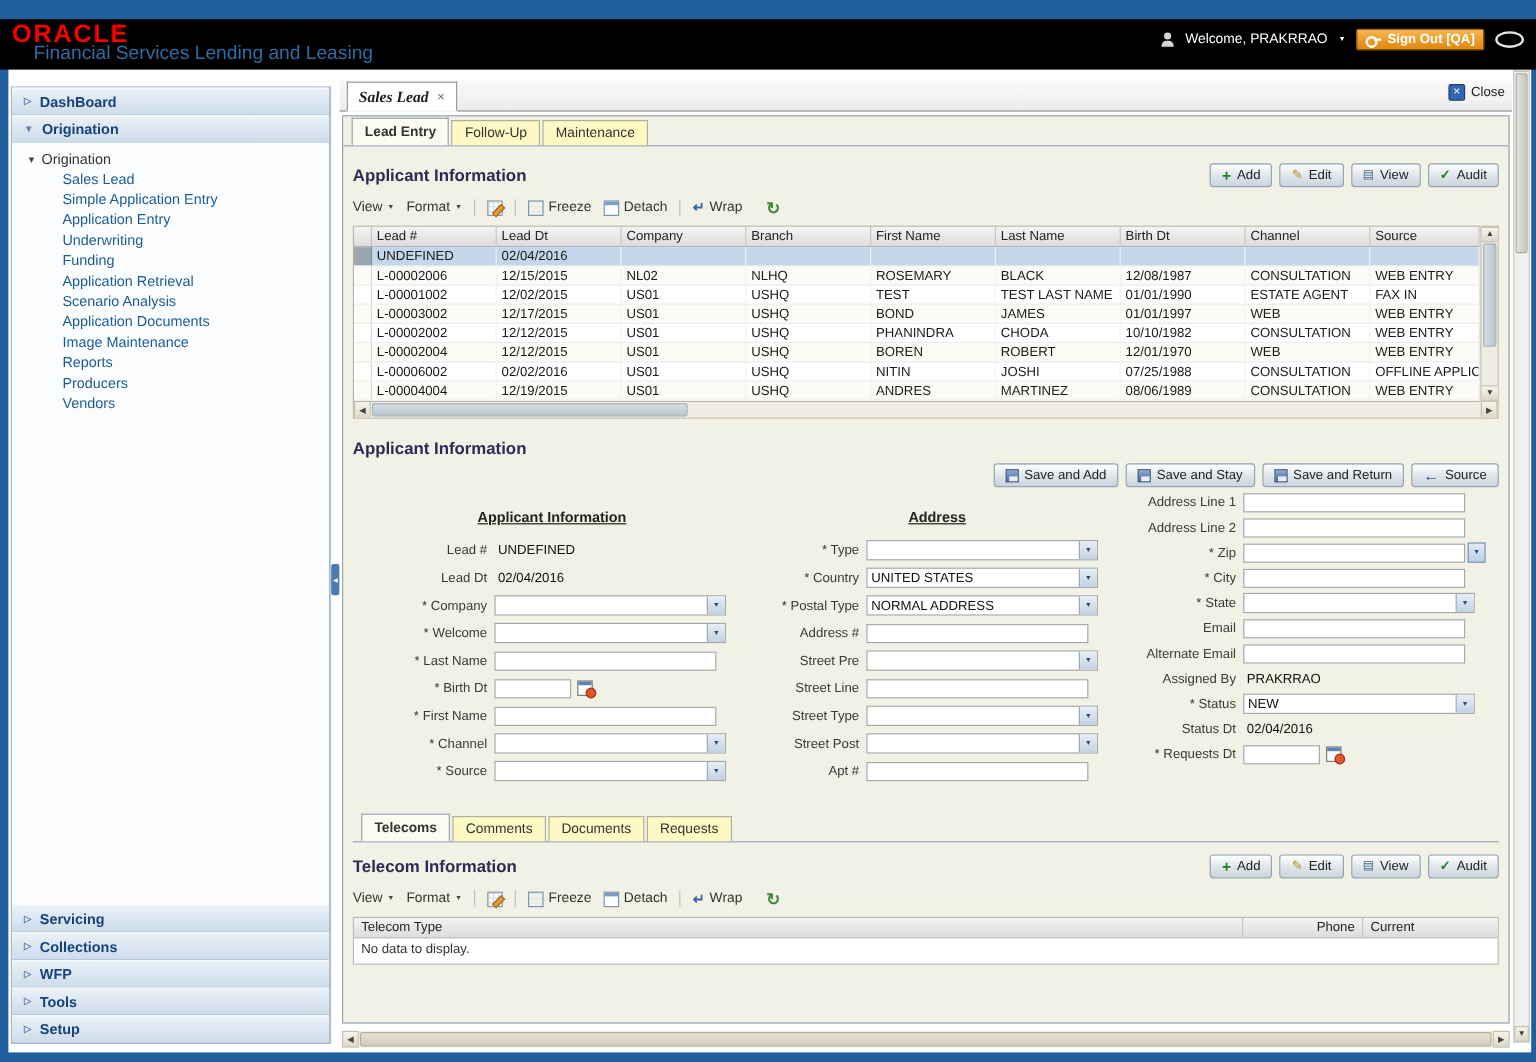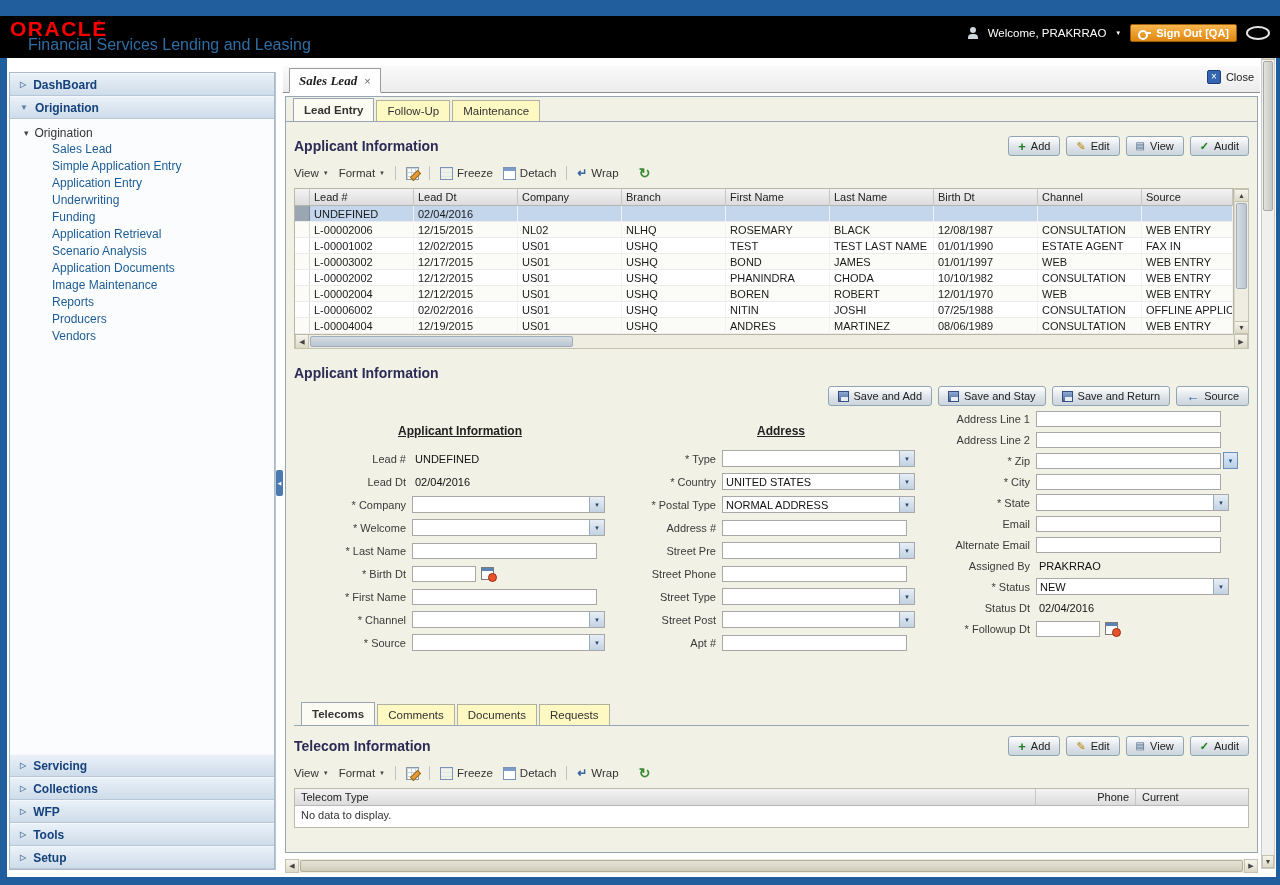--- a/index.html
+++ b/index.html
@@ -132,21 +132,21 @@
   .fselect { width:193px; height:17px; border:1px solid #a8a8a8; background:#fff; display:inline-flex; align-items:center; justify-content:space-between; cursor:pointer; }
   .fval { font-size:11px; color:#111; padding:0 3px; white-space:nowrap; overflow:hidden; }
   .farrow { flex:none; width:15px; height:15px; background:linear-gradient(#e7eef6,#c2d2e2); border-left:1px solid #9aaabb; color:#2c4a6b; font-size:6px; display:flex; align-items:center; justify-content:center; }
   .fstatic { font-size:11px; color:#111; padding-left:3px; }
   .cal { flex:none; width:13px; height:13px; margin-left:5px; background:#fdfdfd; border:1px solid #7a7a7a; position:relative; cursor:pointer; }
   .cal::before { content:""; position:absolute; top:0; left:0; right:0; height:3px; background:#5b83b5; }
   .cal::after { content:""; position:absolute; right:-4px; bottom:-3px; width:7px; height:7px; border-radius:50%; background:#e5542a; border:1px solid #9c2d12; }
   .combo-btn { flex:none; width:15px; height:17px; margin-left:2px; background:linear-gradient(#dfeaf6,#b9cfe8); border:1px solid #6d90b8; color:#1d4e89; font-size:6px; display:flex; align-items:center; justify-content:center; cursor:pointer; }
 
   
-  .dtabs { height:24px; display:flex; align-items:flex-end; gap:2px; padding-left:7px; border-bottom:1px solid #97a5b4; margin-top:26px; }
+  .dtabs { height:24px; display:flex; align-items:flex-end; gap:2px; padding-left:7px; border-bottom:1px solid #97a5b4; margin-top:2px; }
   .ttable { border:1px solid #bdbbac; background:#fff; margin-top:4px; }
   .thead-row { display:flex; height:17px; background:linear-gradient(#f4f4f4,#dcdcdc); border-bottom:1px solid #b8b8b8; font-size:11px; color:#222; }
   .tcol { line-height:17px; padding:0 6px; white-space:nowrap; cursor:pointer; }
   .tcol-type { flex:1; border-right:1px solid #c6c6c6; }
   .tcol-phone { width:100px; text-align:right; border-right:1px solid #c6c6c6; }
   .tcol-current { width:112px; }
   .tempty { font-size:11px; color:#333; padding:3px 6px 6px 6px; }
 
   
   .bottom-scroll { position:absolute; left:2px; right:2px; bottom:2px; height:14px; background:#efede1; display:flex; }
@@ -538,21 +538,21 @@
                     <input class="finput" style="">
                   </div>
                   <div class="frow">
                     <span class="flabel">Street Pre</span>
                     <span class="fselect">
                       <span class="fval"></span>
                       <span class="farrow">▼</span>
                     </span>
                   </div>
                   <div class="frow">
-                    <span class="flabel">Street Phone</span>
+                    <span class="flabel">Street Line</span>
                     <input class="finput" style="">
                   </div>
                   <div class="frow">
                     <span class="flabel">Street Type</span>
                     <span class="fselect">
                       <span class="fval"></span>
                       <span class="farrow">▼</span>
                     </span>
                   </div>
                   <div class="frow">
@@ -611,21 +611,21 @@
                     <span class="fselect">
                       <span class="fval">NEW</span>
                       <span class="farrow">▼</span>
                     </span>
                   </div>
                   <div class="frow">
                     <span class="flabel">Status Dt</span>
                     <span class="fstatic">02/04/2016</span>
                   </div>
                   <div class="frow">
-                    <span class="flabel">* Followup Dt</span>
+                    <span class="flabel">* Requests Dt</span>
                     <input class="finput sm" style="">
                     <span class="cal"></span>
                   </div>
                 </div>
             </div>
           </div>
         </section>
 
         <section class="sec-pad">
           <div class="dtabs">

